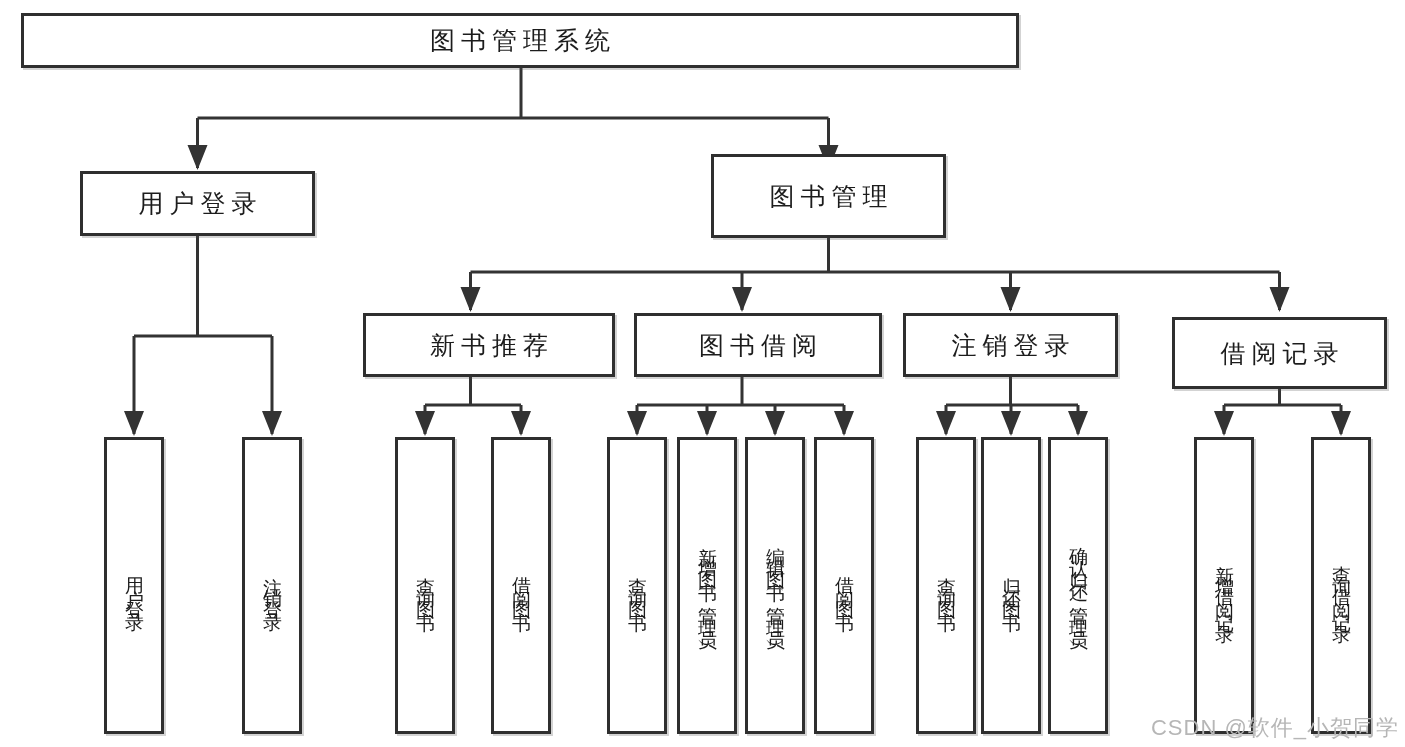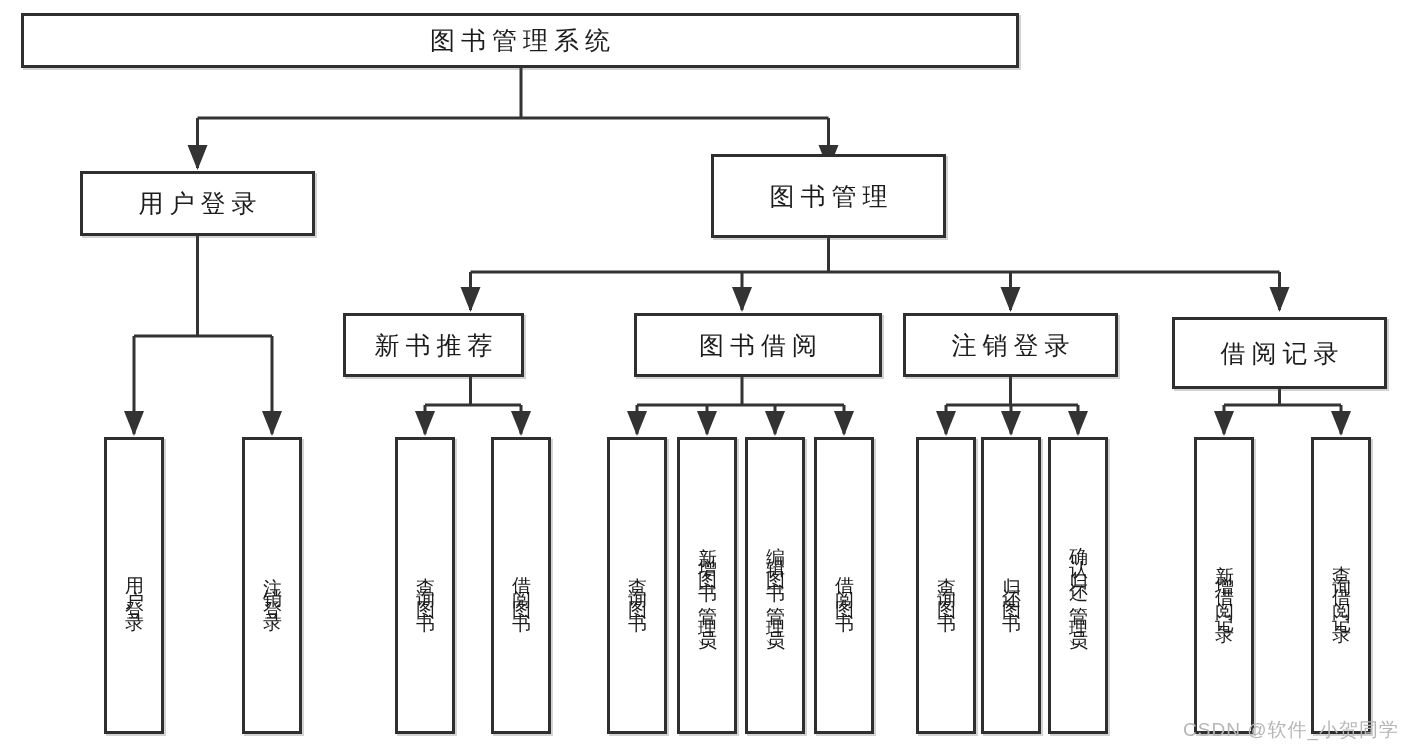--- a/index.html
+++ b/index.html
@@ -40,21 +40,21 @@
     letter-spacing: 12px;
     text-indent: 0;
     font-size: 19px;
     line-height: 1.1;
     white-space: nowrap;
   }
   .watermark {
     position: absolute;
     right: 6px;
     bottom: 4px;
-    font-size: 19px;
+    font-size: 22px;
     letter-spacing: 1px;
     color: #b6b6b6;
   }
 </style>
 </head>
 <body>
 
 <div class="canvas">
 
   <svg class="connectors" viewBox="0 0 1405 747" xmlns="http://www.w3.org/2000/svg">
@@ -81,21 +81,21 @@
     <span class="lbl">图书管理系统</span>
   </div>
 
   <div class="node" style="left:80px;top:171px;width:235px;height:65px">
     <span class="lbl">用户登录</span>
   </div>
   <div class="node" style="left:711px;top:154px;width:235px;height:84px">
     <span class="lbl">图书管理</span>
   </div>
 
-  <div class="node" style="left:343px;top:313px;width:181px;height:64px">
+  <div class="node" style="left:363px;top:313px;width:252px;height:64px">
     <span class="lbl">新书推荐</span>
   </div>
   <div class="node" style="left:634px;top:313px;width:248px;height:64px">
     <span class="lbl">图书借阅</span>
   </div>
   <div class="node" style="left:903px;top:313px;width:215px;height:64px">
     <span class="lbl">注销登录</span>
   </div>
   <div class="node" style="left:1172px;top:317px;width:215px;height:72px">
     <span class="lbl">借阅记录</span>

